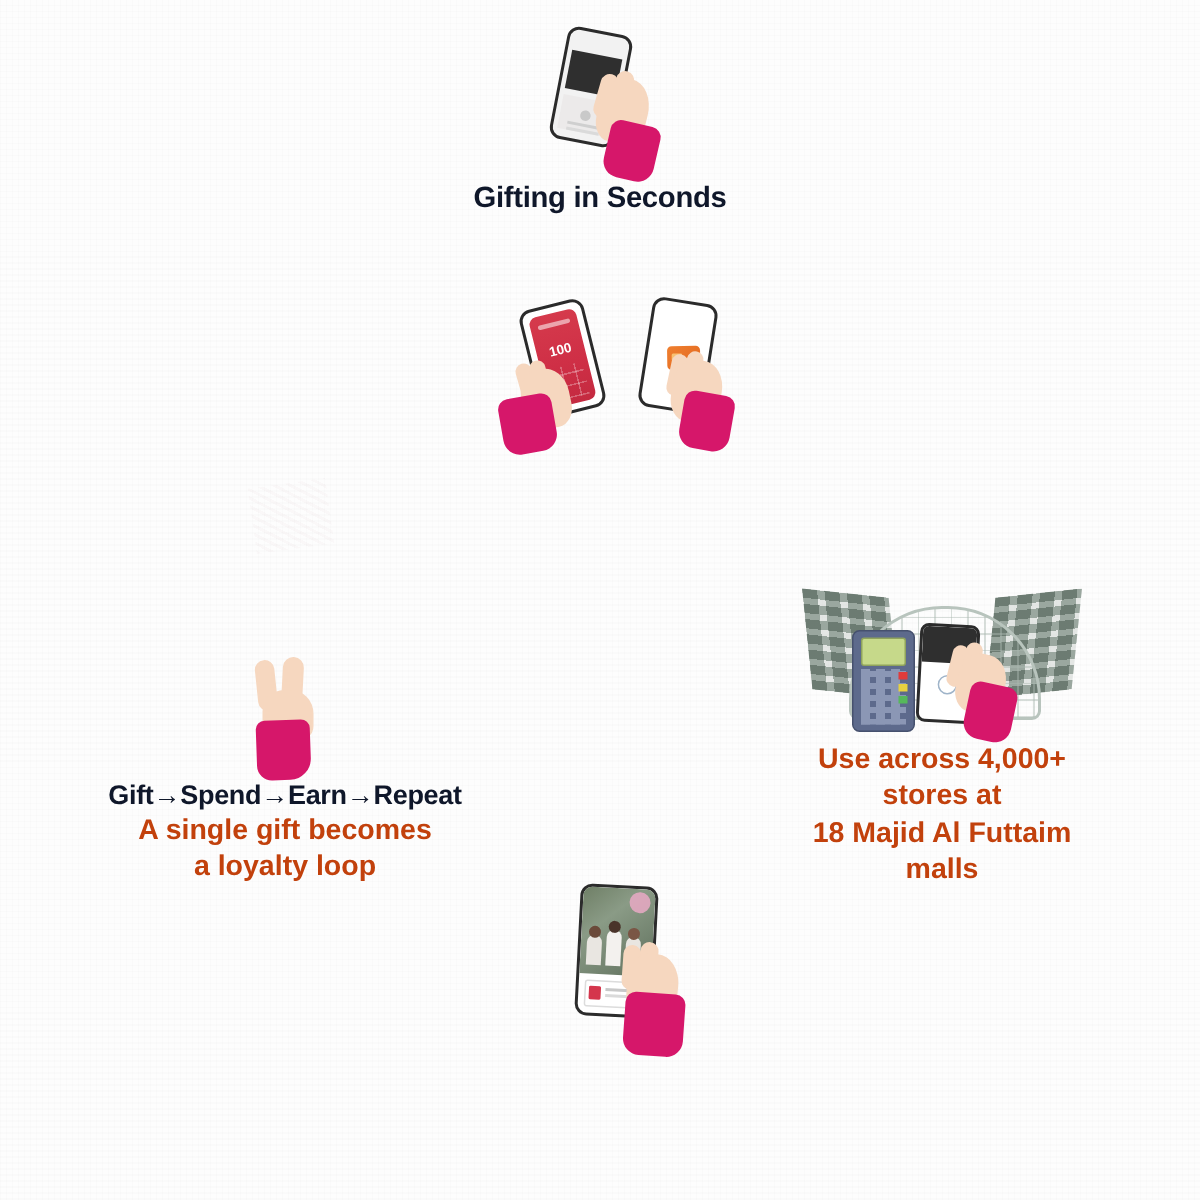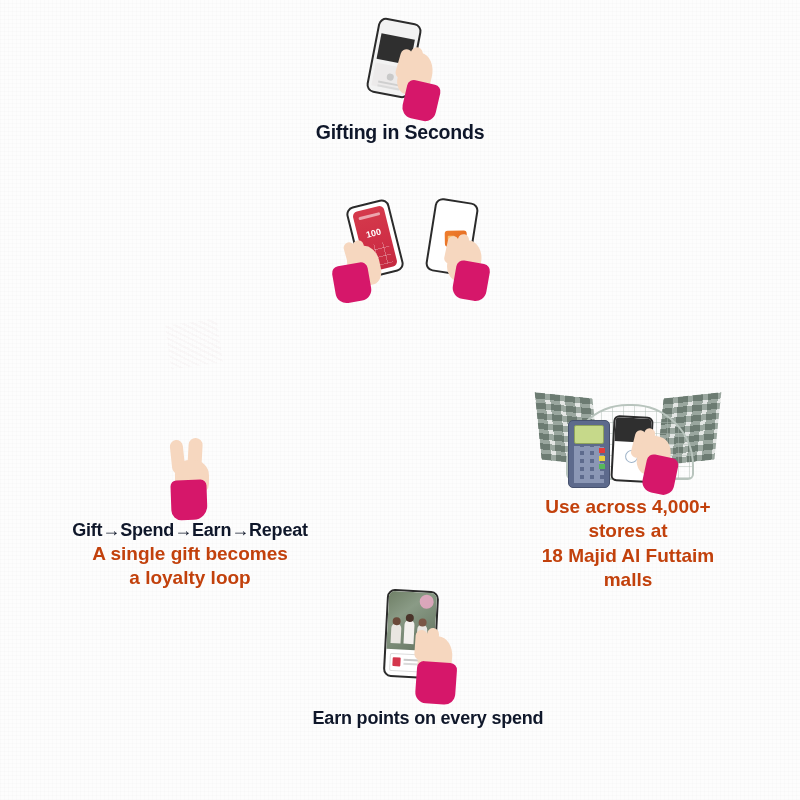--- a/index.html
+++ b/index.html
@@ -278,16 +278,15 @@
         </div>
         <div class="ui-card"></div>
       </div>
       <div class="hand">
         <div class="finger f1"></div>
         <div class="finger f2"></div>
         <div class="palm"></div>
         <div class="sleeve"></div>
       </div>
     </div>
-    <div class="title t18">Earn points on every spend</div>
   </div>
 
 </div>
 
 </body></html>

